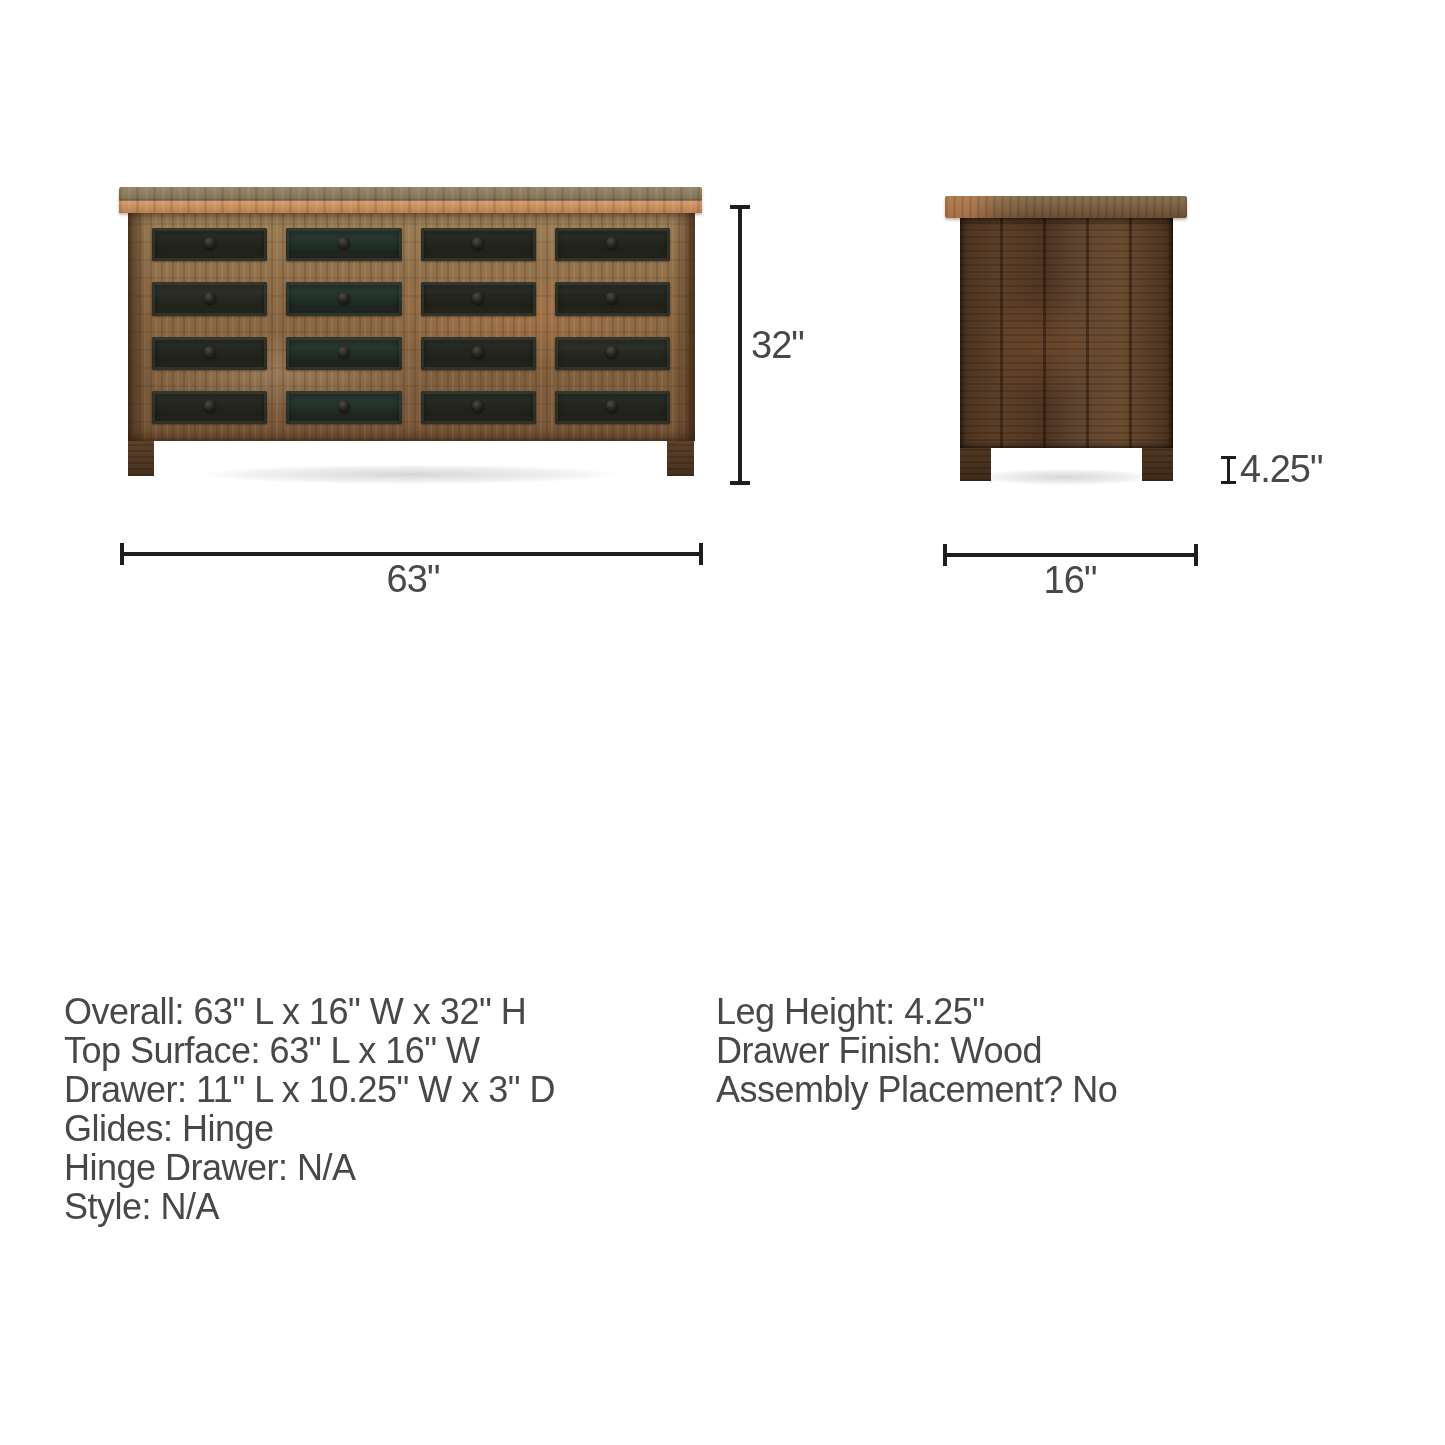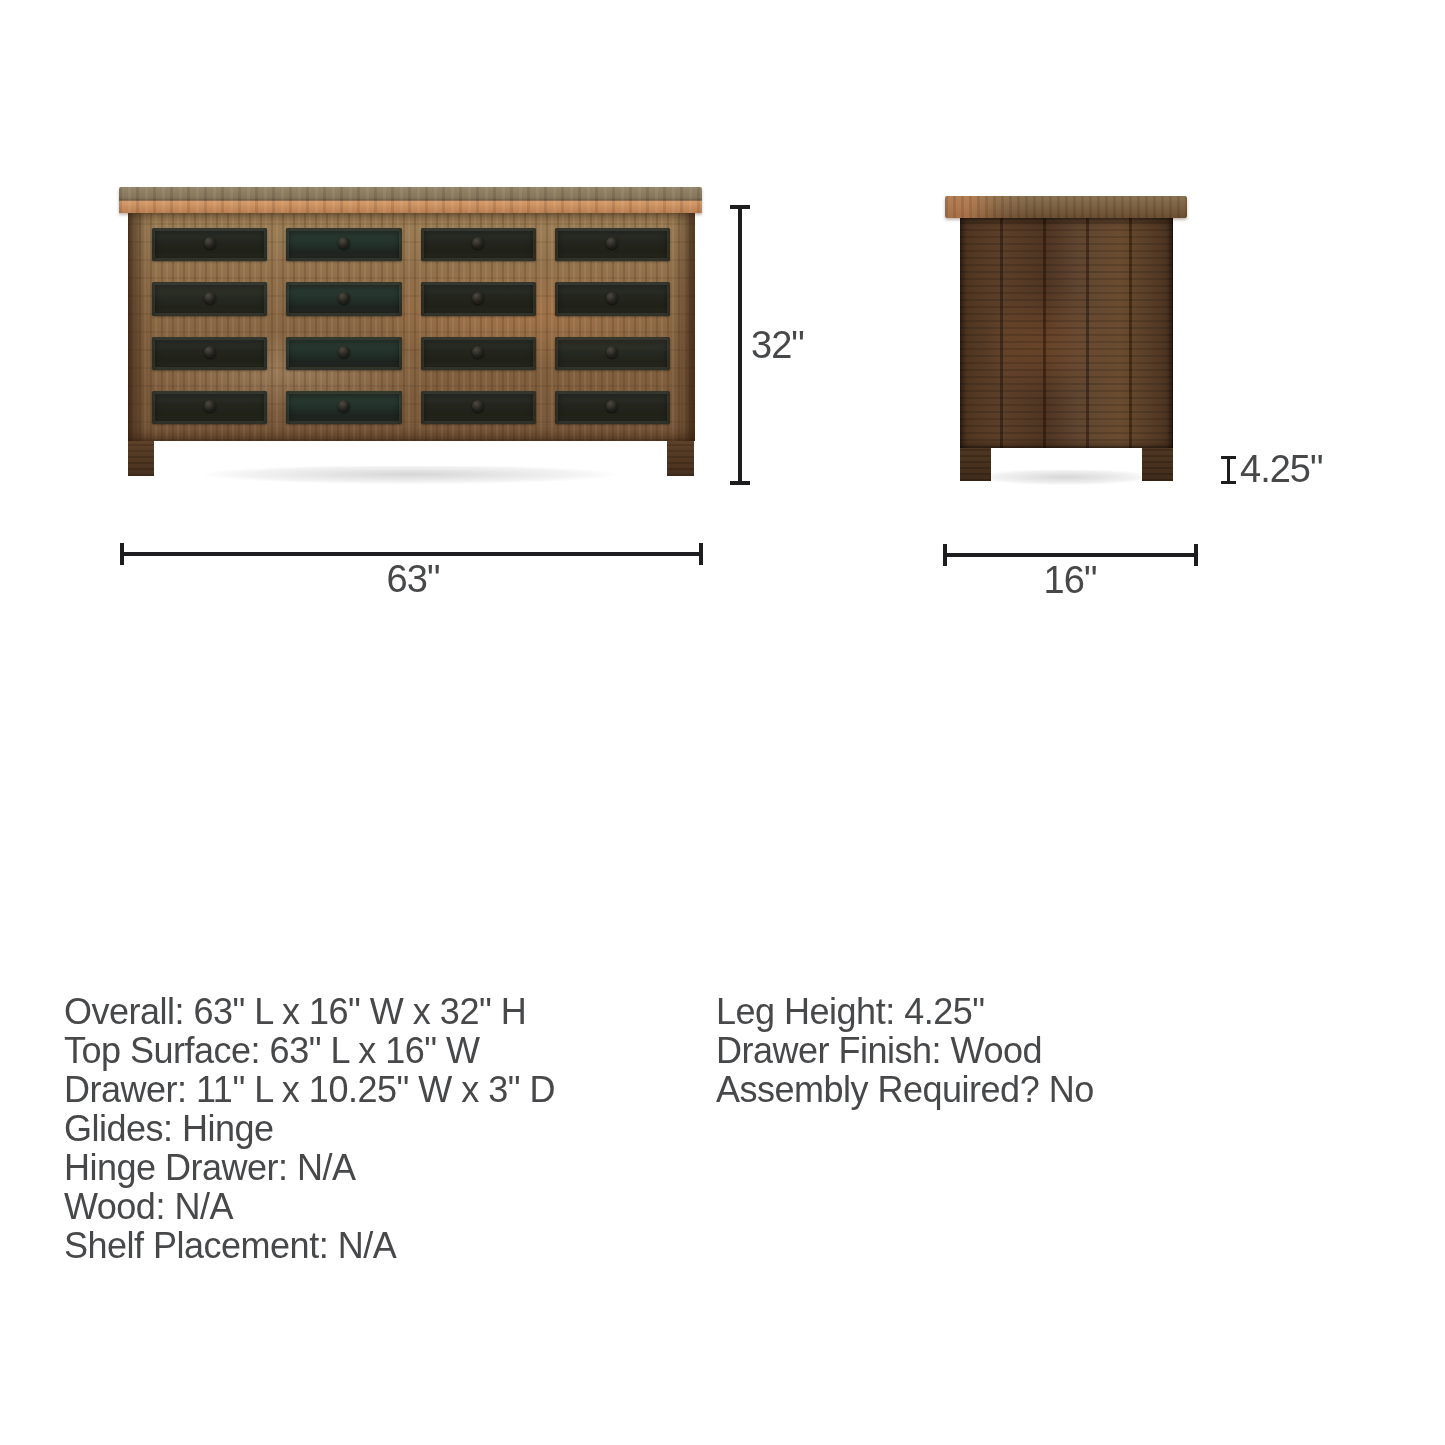--- a/index.html
+++ b/index.html
@@ -216,23 +216,22 @@
 
   <div class="dim v small" style="left:1227px;top:456px;height:28px;"></div>
   <div class="dim-label" style="left:1240px;top:450px;">4.25"</div>
 
   <div class="spec-column left">
     <div class="spec-line">Overall: 63" L x 16" W x 32" H</div>
     <div class="spec-line">Top Surface: 63" L x 16" W</div>
     <div class="spec-line">Drawer: 11" L x 10.25" W x 3" D</div>
     <div class="spec-line">Glides: Hinge</div>
     <div class="spec-line">Hinge Drawer: N/A</div>
-    <div class="spec-line">Wood: N/A</div>
-    <div class="spec-line">Shelf Placement: N/A</div>
+    <div class="spec-line">Style: N/A</div>
   </div>
 
   <div class="spec-column right">
     <div class="spec-line">Leg Height: 4.25"</div>
     <div class="spec-line">Drawer Finish: Wood</div>
-    <div class="spec-line">Assembly Required? No</div>
+    <div class="spec-line">Assembly Placement? No</div>
   </div>
 
 </div>
 
 </body></html>

